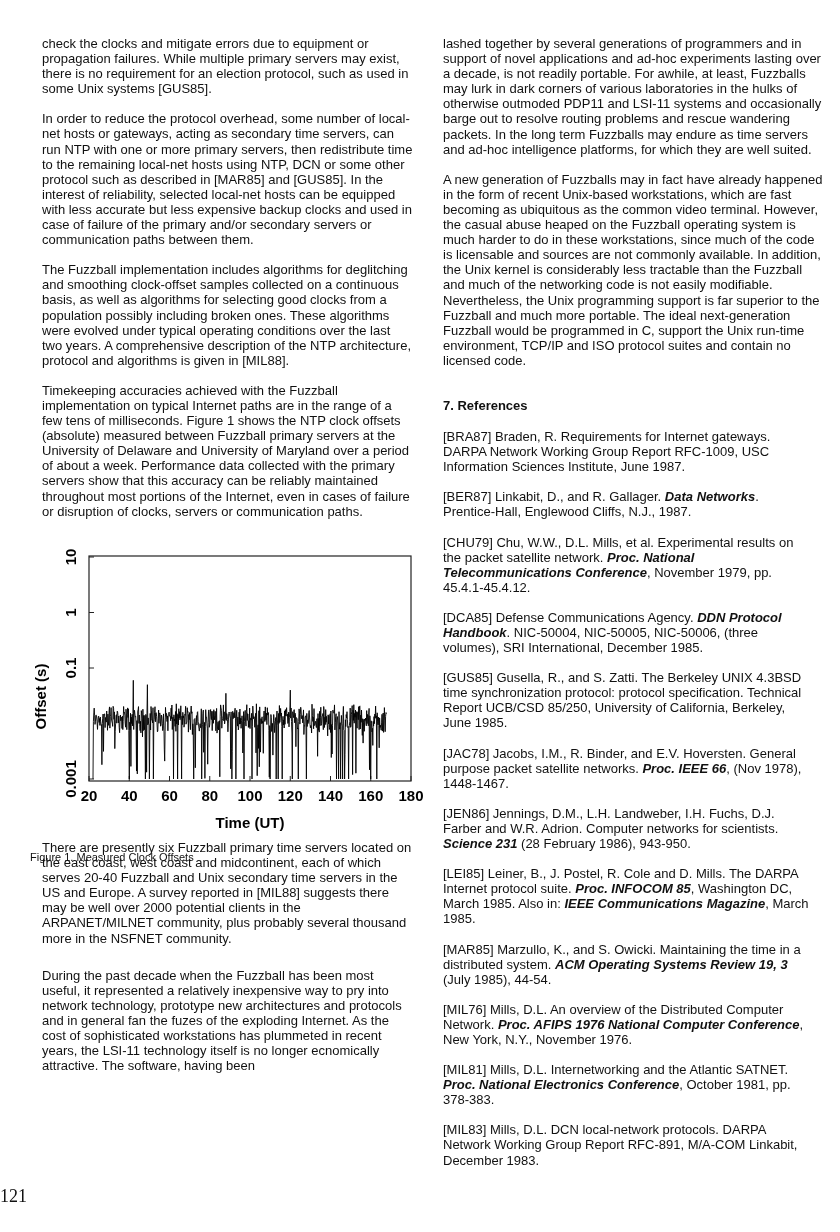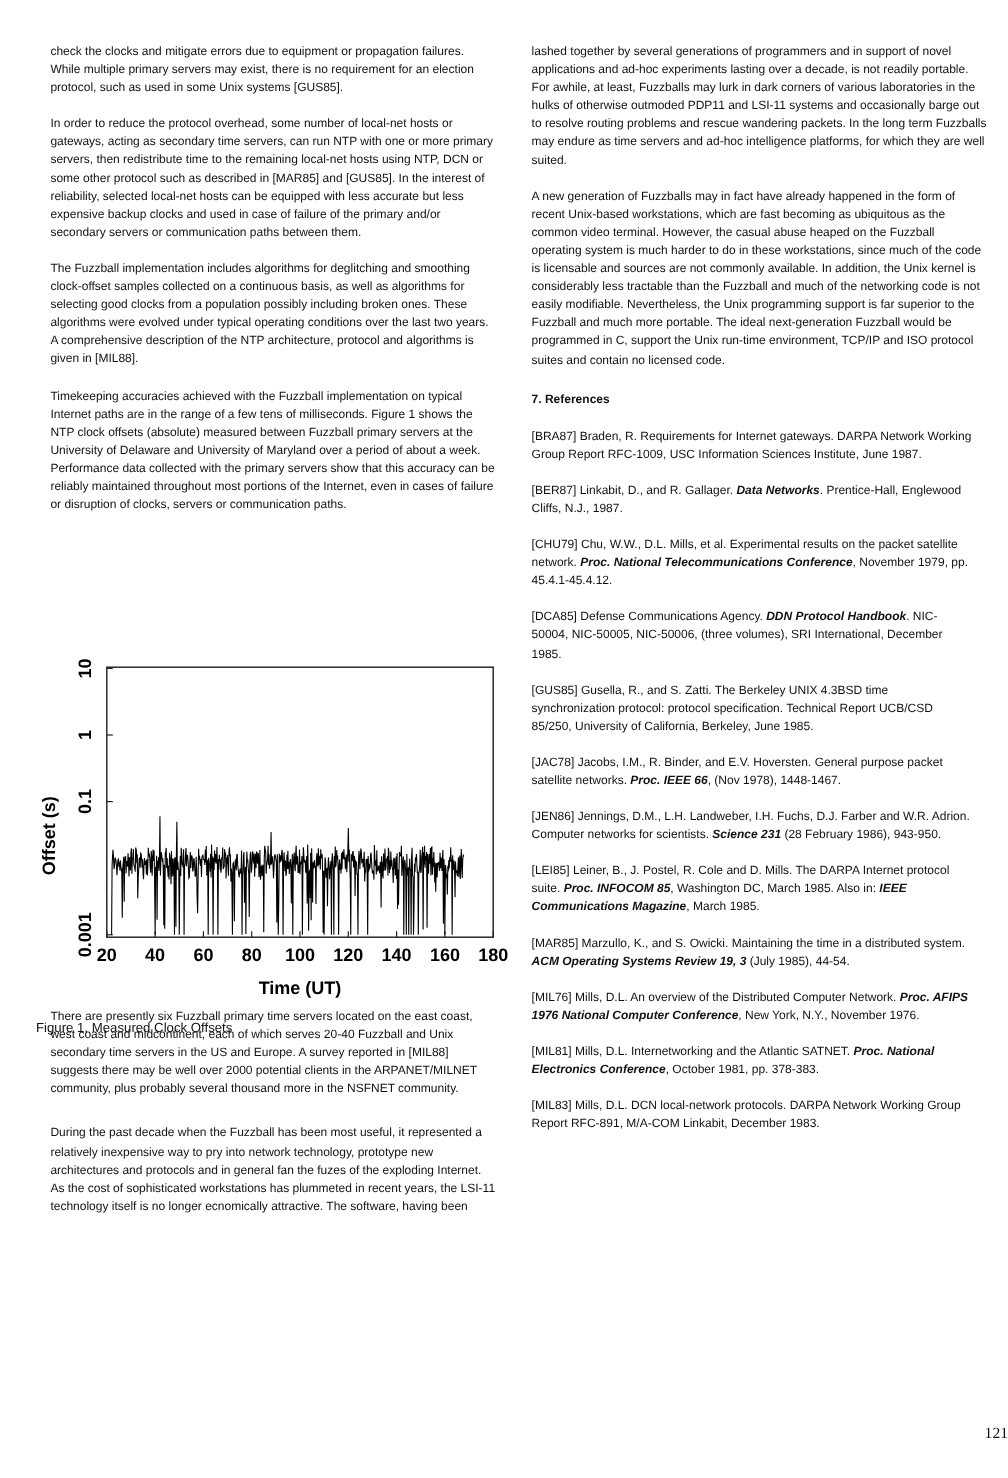--- a/index.html
+++ b/index.html
@@ -1,30 +1,30 @@
 <!DOCTYPE html>
 <html><head>
 <meta charset="utf-8">
 <style>
   html, body { margin: 0; padding: 0; background: #ffffff; }
   body { width: 840px; height: 1232px; position: relative; overflow: hidden;
          font-family: "Liberation Sans", sans-serif; color: #111; }
-  .col { position: absolute; font-size: 10px; line-height: 15.1px; }
+  .col { position: absolute; font-size: 13px; line-height: 15.1px; }
   .col-left { left: 42px; top: 36px; width: 372px; }
   .col-right { left: 443px; top: 36px; width: 380px; }
   .para { margin: 0 0 15px 0; white-space: normal; }
   .heading { font-weight: bold; margin: 0 0 16px 0; }
   .ref { margin: 0 12px 15px 0; }
   .ref i { font-style: italic; font-weight: bold; }
   .figure { position: absolute; left: 30px; top: 545px; width: 410px; height: 330px; }
   .figure svg { position: absolute; left: 0; top: 0; }
   .caption { position: absolute; left: 0; width: 400px; top: 306px; text-align: left;
              font-size: 11px; }
-  .page-number { position: absolute; left: 0; width: 840px; top: 1186px; text-align: right;
-                 font-family: "Liberation Serif", serif; font-size: 13px; }
+  .page-number { position: absolute; left: 0; width: 840px; top: 1186px; text-align: left;
+                 font-family: "Liberation Serif", serif; font-size: 18px; }
   .axis-text { font-family: "Liberation Sans", sans-serif; font-weight: bold; }
 </style>
 </head>
 <body>
 
 <div class="col col-left">
   <p class="para">check the clocks and mitigate errors due to equipment or propagation failures.  While multiple primary servers may exist, there is no requirement for an election protocol, such as used in some Unix systems [GUS85].</p>
   <p class="para">In order to reduce the protocol overhead, some number of local-net hosts or gateways, acting as secondary time servers, can run NTP with one or more primary servers, then redistribute time to the remaining local-net hosts using NTP, DCN or some other protocol such as described in [MAR85] and [GUS85]. In the interest of reliability, selected local-net hosts can be equipped with less accurate but less expensive backup clocks and used in case of failure of the primary and/or secondary servers or communication paths between them.</p>
   <p class="para">The Fuzzball implementation includes algorithms for deglitching and smoothing clock-offset samples collected on a continuous basis, as well as algorithms for selecting good clocks from a population possibly including broken ones.  These algorithms were evolved under typical operating conditions over the last two years.  A comprehensive description of the NTP architecture, protocol and algorithms is given in [MIL88].</p>
   <p class="para">Timekeeping accuracies achieved with the Fuzzball implementation on typical Internet paths are in the range of a few tens of milliseconds.  Figure 1 shows the NTP clock offsets (absolute) measured between Fuzzball primary servers at the University of Delaware and University of Maryland over a period of about a week. Performance data collected with the primary servers show that this accuracy can be reliably maintained throughout most portions of the Internet, even in cases of failure or disruption of clocks, servers or communication paths.</p>
@@ -67,21 +67,21 @@
 </div>
 
 <div class="col col-left" style="top:840px;">
   <p class="para">There are presently six Fuzzball primary time servers located on the east coast, west coast and midcontinent, each of which serves 20-40 Fuzzball and Unix secondary time servers in the US and Europe.  A survey reported in [MIL88] suggests there may be well over 2000 potential clients in the ARPANET/MILNET community, plus probably several thousand more in the NSFNET community.</p>
   <p class="para" style="margin-top:22px">During the past decade when the Fuzzball has been most useful, it represented a relatively inexpensive way to pry into network technology, prototype new architectures and protocols and in general fan the fuzes of the exploding Internet.  As the cost of sophisticated workstations has plummeted in recent years, the LSI-11 technology itself is no longer ecnomically attractive.  The software, having been</p>
 </div>
 
 <div class="col col-right">
   <p class="para">lashed together by several generations of programmers and in support of novel applications and ad-hoc experiments lasting over a decade, is not readily portable.  For awhile, at least, Fuzzballs may lurk in dark corners of various laboratories in the hulks of otherwise outmoded PDP11 and LSI-11 systems and occasionally barge out to resolve routing problems and rescue wandering packets.  In the long term Fuzzballs may endure as time servers and ad-hoc intelligence platforms, for which they are well suited.</p>
   <p class="para">A new generation of Fuzzballs may in fact have already happened in the form of recent Unix-based workstations, which are fast becoming as ubiquitous as the common video terminal.  However, the casual abuse heaped on the Fuzzball operating system is much harder to do in these workstations, since much of the code is licensable and sources are not commonly available.  In addition, the Unix kernel is considerably less tractable than the Fuzzball and much of the networking code is not easily modifiable.  Nevertheless, the Unix programming support is far superior to the Fuzzball and much more portable.  The ideal next-generation Fuzzball would be programmed in C, support the Unix run-time environment, TCP/IP and ISO protocol suites and contain no licensed code.</p>
-  <p class="heading" style="margin-top:18px">7.  References</p>
+  <p class="heading" style="margin-top:30px">7.  References</p>
   <div id="refs">
       <p class="ref"><span>[BRA87]</span><span> Braden, R. Requirements for Internet gateways. DARPA Network Working Group Report RFC-1009, USC Information Sciences Institute, June 1987.</span></p>
       <p class="ref"><span>[BER87]</span><span> Linkabit, D., and R. Gallager. </span><i>Data Networks</i><span>. Prentice-Hall, Englewood Cliffs, N.J., 1987.</span></p>
       <p class="ref"><span>[CHU79]</span><span> Chu, W.W., D.L. Mills, et al. Experimental results on the packet satellite network. </span><i>Proc. National Telecommunications Conference</i><span>, November 1979, pp. 45.4.1-45.4.12.</span></p>
       <p class="ref"><span>[DCA85]</span><span> Defense Communications Agency. </span><i>DDN Protocol Handbook</i><span>. NIC-50004, NIC-50005, NIC-50006, (three volumes), SRI International, December 1985.</span></p>
       <p class="ref"><span>[GUS85]</span><span> Gusella, R., and S. Zatti. The Berkeley UNIX 4.3BSD time synchronization protocol: protocol specification. Technical Report UCB/CSD 85/250, University of California, Berkeley, June 1985.</span></p>
       <p class="ref"><span>[JAC78]</span><span> Jacobs, I.M., R. Binder, and E.V. Hoversten. General purpose packet satellite networks. </span><i>Proc. IEEE 66</i><span>, (Nov 1978), 1448-1467.</span></p>
       <p class="ref"><span>[JEN86]</span><span> Jennings, D.M., L.H. Landweber, I.H. Fuchs, D.J. Farber and W.R. Adrion. Computer networks for scientists. </span><i>Science 231</i><span> (28 February 1986), 943-950.</span></p>
       <p class="ref"><span>[LEI85]</span><span> Leiner, B., J. Postel, R. Cole and D. Mills. The DARPA Internet protocol suite. </span><i>Proc. INFOCOM 85</i><span>, Washington DC, March 1985. Also in: </span><i>IEEE Communications Magazine</i><span>, March 1985.</span></p>
       <p class="ref"><span>[MAR85]</span><span> Marzullo, K., and S. Owicki. Maintaining the time in a distributed system. </span><i>ACM Operating Systems Review 19, 3</i><span> (July 1985), 44-54.</span></p>

